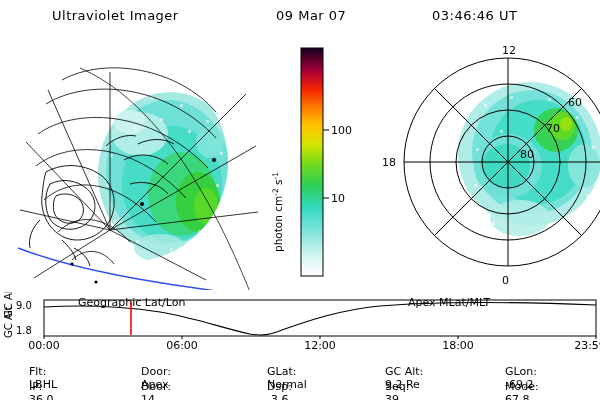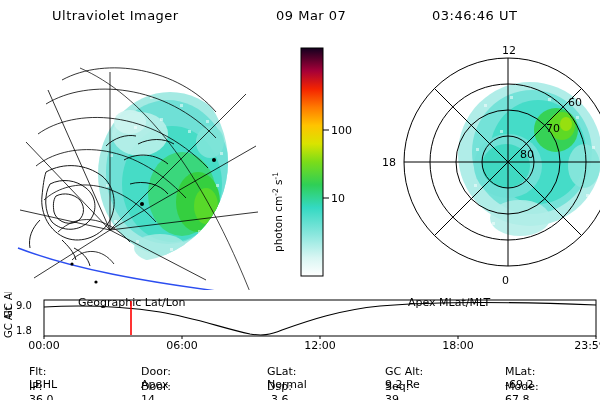--- a/index.html
+++ b/index.html
@@ -256,21 +256,21 @@
     </div>
     <div class="r1 c3">
       <span>GLat:</span>
       <span>Normal</span>
     </div>
     <div class="r1 c4">
       <span>GC Alt:</span>
       <span>9.2 Re</span>
     </div>
     <div class="r1 c5">
-      <span>MLat:</span>
+      <span>GLon:</span>
       <span>-69.2</span>
     </div>
 
     <div class="r2 c1">
       <span>IP:</span>
       <span>36.0</span>
     </div>
     <div class="r2 c2">
       <span>Door:</span>
       <span>14</span>

